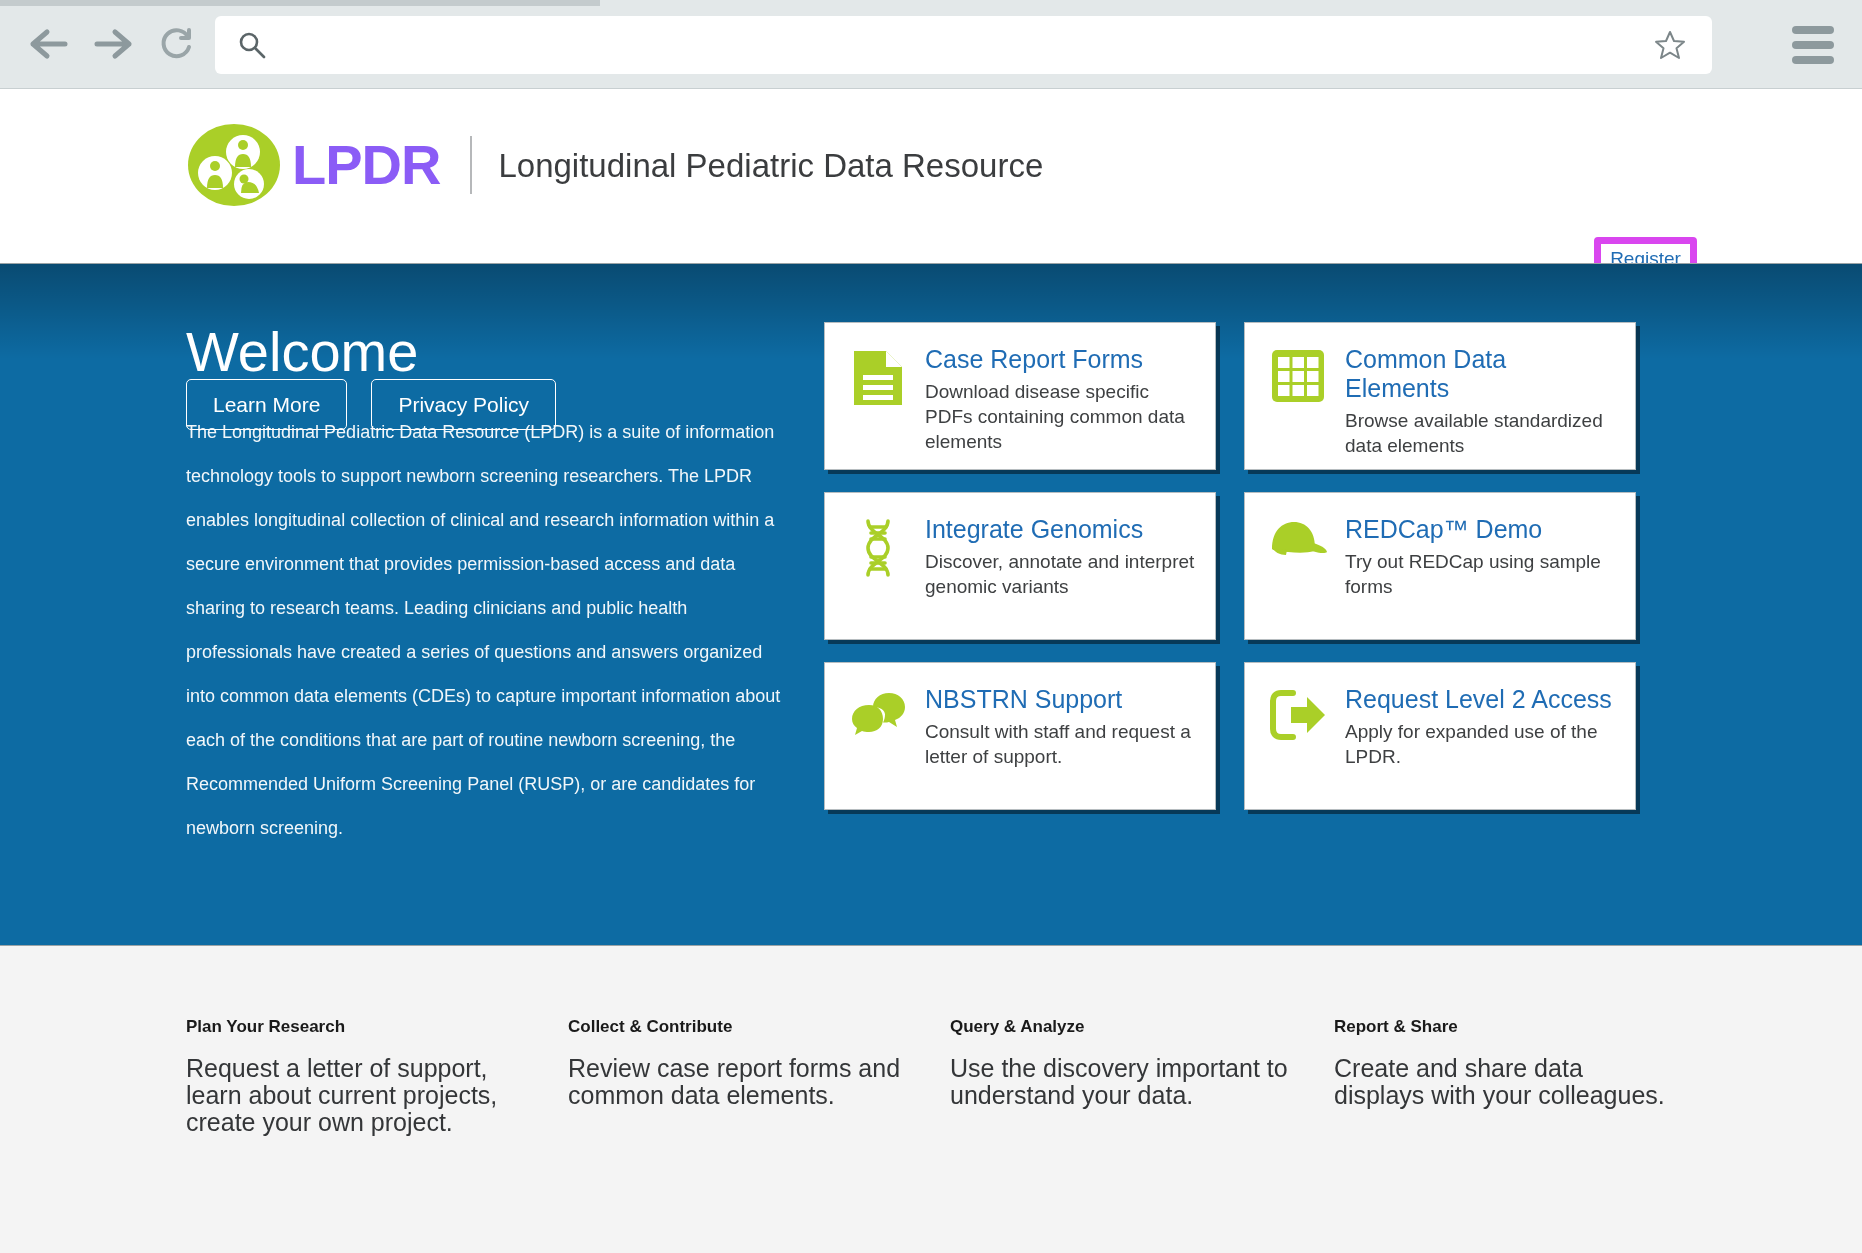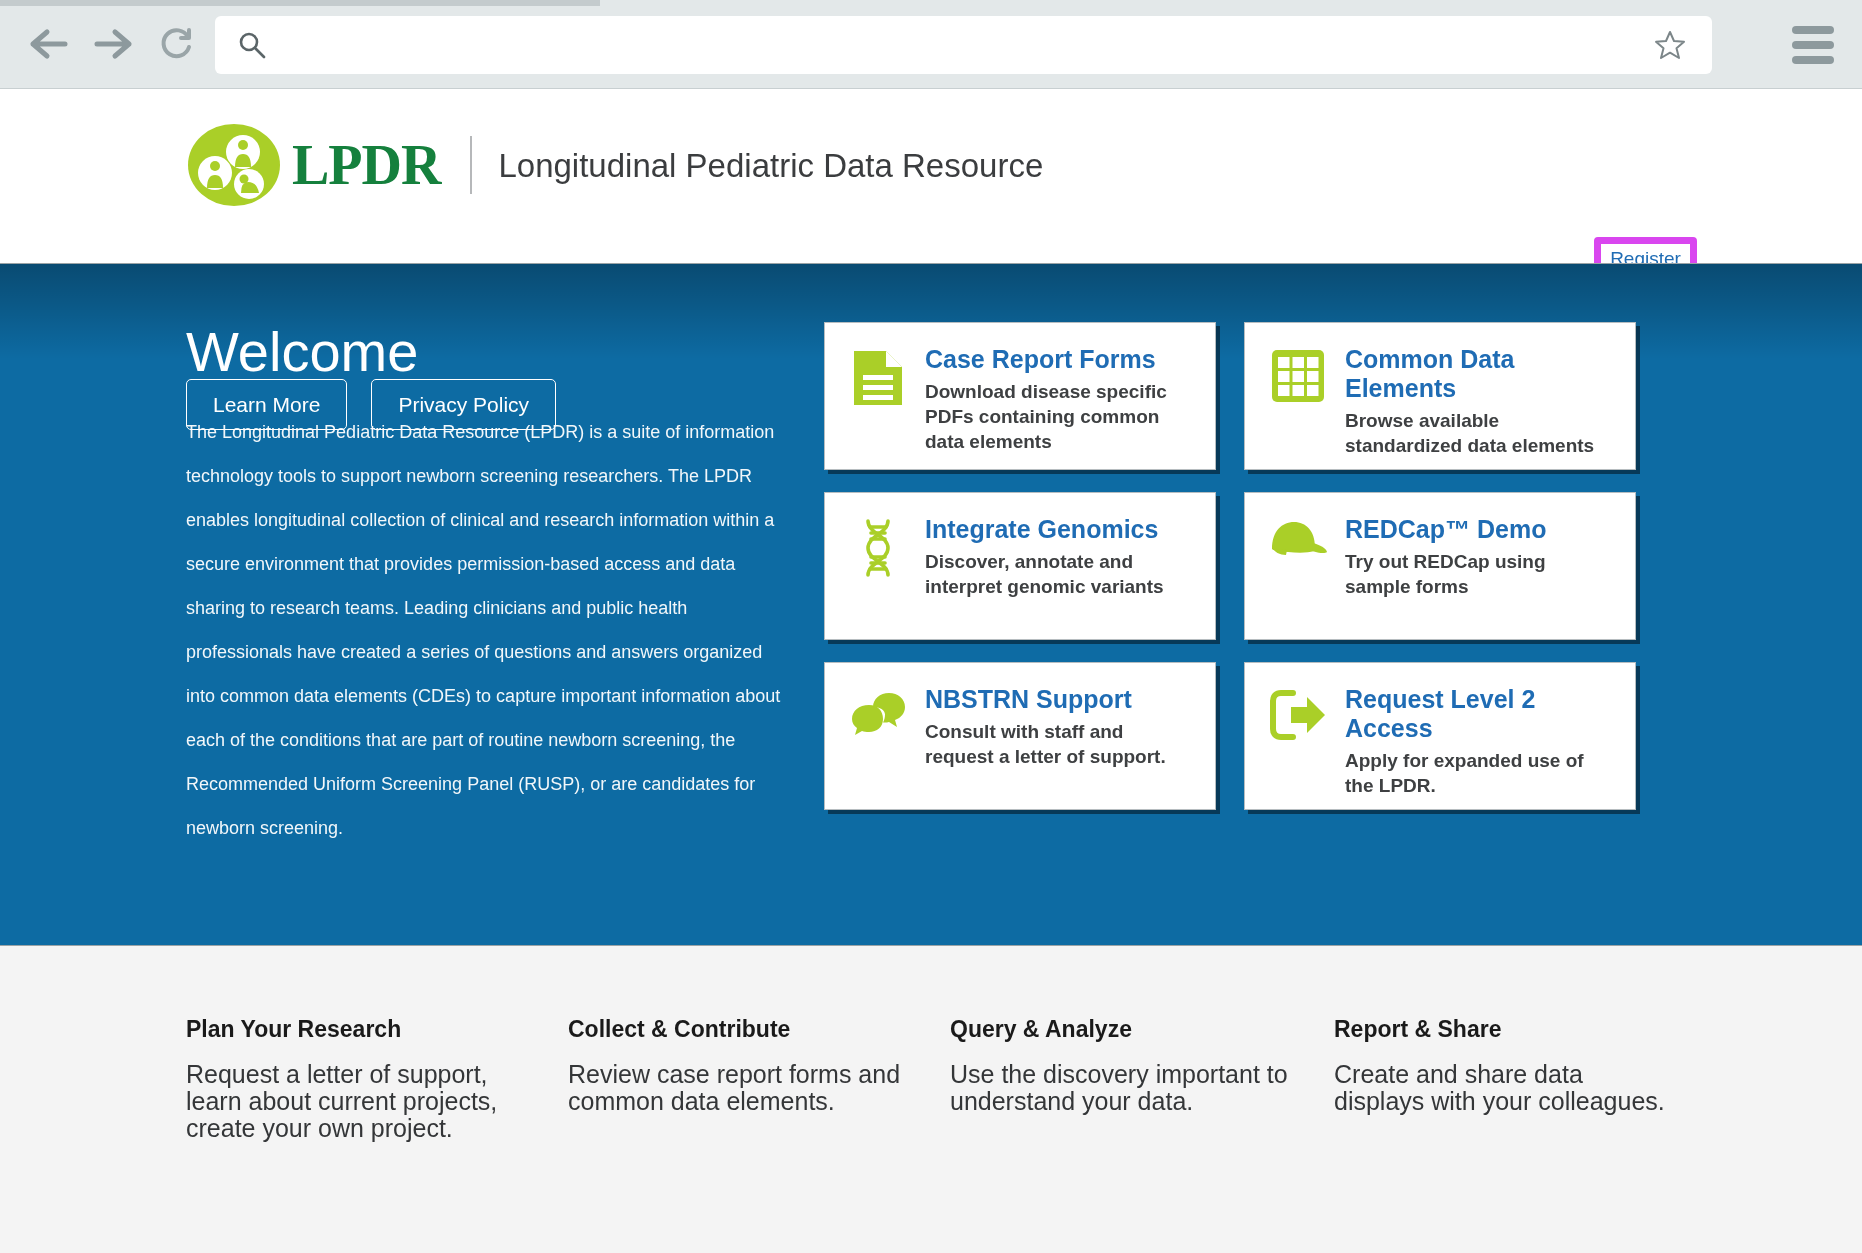--- a/index.html
+++ b/index.html
@@ -90,25 +90,24 @@
     display: flex;
     align-items: center;
   }
   .logo-mark {
     width: 96px; height: 84px;
     flex: 0 0 auto;
   }
   .brand-abbr {
     font-size: 56px;
     font-weight: bold;
-    color: #15803d;
+    color: #8b5cf6;
     letter-spacing: -1px;
     margin-left: 10px;
     line-height: 1;
-    font-family: Liberation Serif, serif;
   }
   .brand-divider {
     width: 2px;
     height: 58px;
     background: #b6b8ba;
     margin: 0 26px 0 30px;
   }
   .brand-title {
     font-size: 33px;
     color: #3b3d3f;
@@ -178,21 +177,20 @@
 
   
   .tiles {
     position: absolute;
     top: 58px; left: 824px;
     display: grid;
     grid-template-columns: 392px 392px;
     grid-template-rows: 148px 148px 148px;
     column-gap: 28px;
     row-gap: 22px;
-    font-weight: bold;
   }
   .tile {
     background: #ffffff;
     border: 1px solid #b7bdc0;
     box-shadow: 4px 4px 0 rgba(0,0,0,0.45);
     display: flex;
     padding: 22px 20px 0 22px;
     cursor: pointer;
   }
   .tile-icon {
@@ -226,21 +224,21 @@
     border-top: 1px solid #9aa3a6;
   }
   .footer-cols {
     position: absolute;
     top: 72px; left: 186px;
     display: flex;
   }
   .footer-col { width: 382px; padding-right: 40px; }
   .footer-col:nth-child(3) { width: 384px; }
   .footer-title {
-    font-size: 23px;
+    font-size: 17px;
     font-weight: bold;
     color: #1a1a1a;
     margin-bottom: 20px;
     line-height: 1;
   }
   .footer-desc {
     font-size: 25px;
     line-height: 27px;
     color: #343638;
   }

